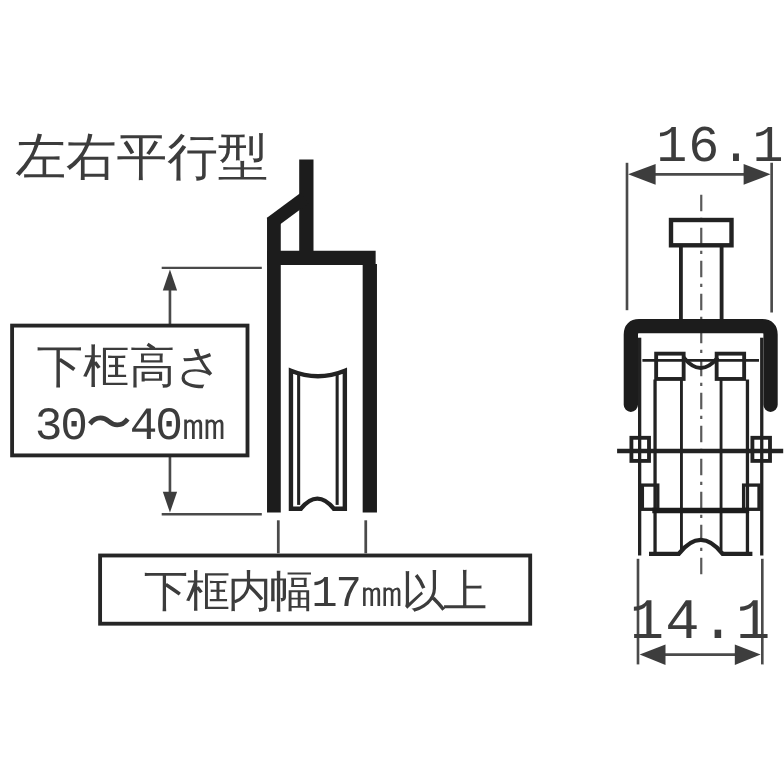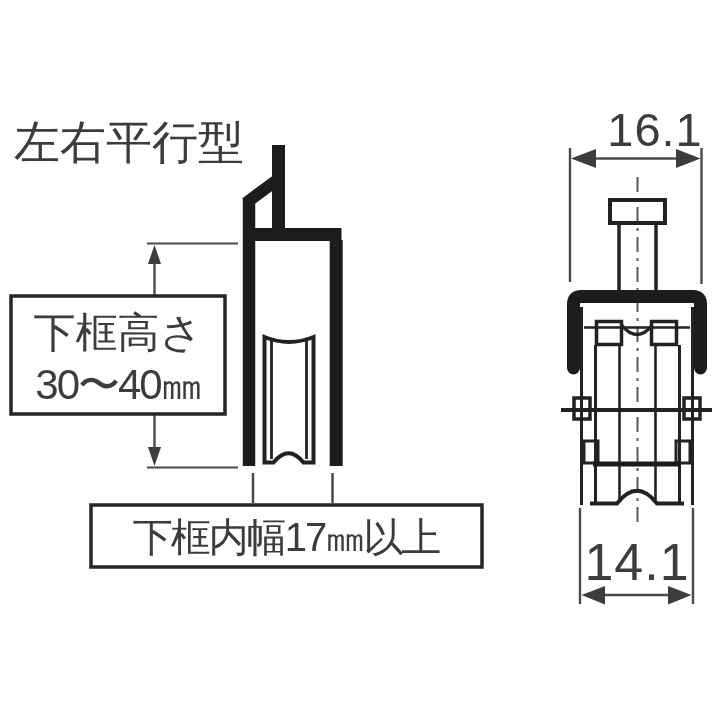--- a/index.html
+++ b/index.html
@@ -1,20 +1,20 @@
 <!DOCTYPE html>
 <html><head>
 <meta charset="utf-8">
 <style>
   html,body{margin:0;padding:0;background:#ffffff;}
   .canvas{
     position:relative;
     width:713px;height:713px;
     background:#ffffff;
-    font-family:Liberation Sans, sans-serif;
+    font-family:Liberation Mono, monospace;
     overflow:hidden;
   }
   svg{display:block;}
   
   .ml{stroke:#1c1c1c;fill:none;}
   
   .tl{stroke:#222222;fill:none;}
   
   .dim{stroke:#4a4a4a;fill:none;}
   .dim-head{fill:#3d3d3d;stroke:none;}

